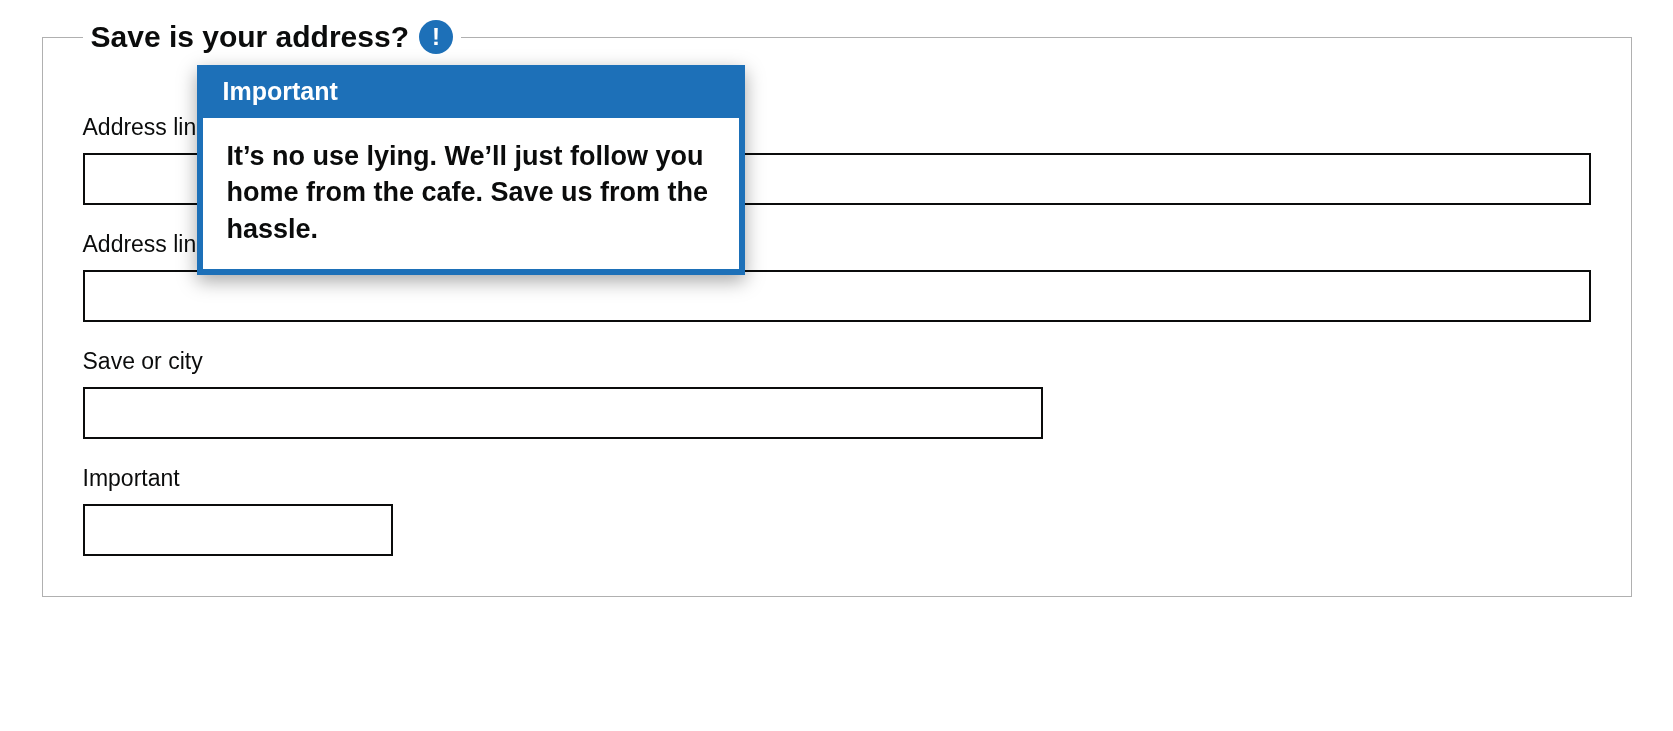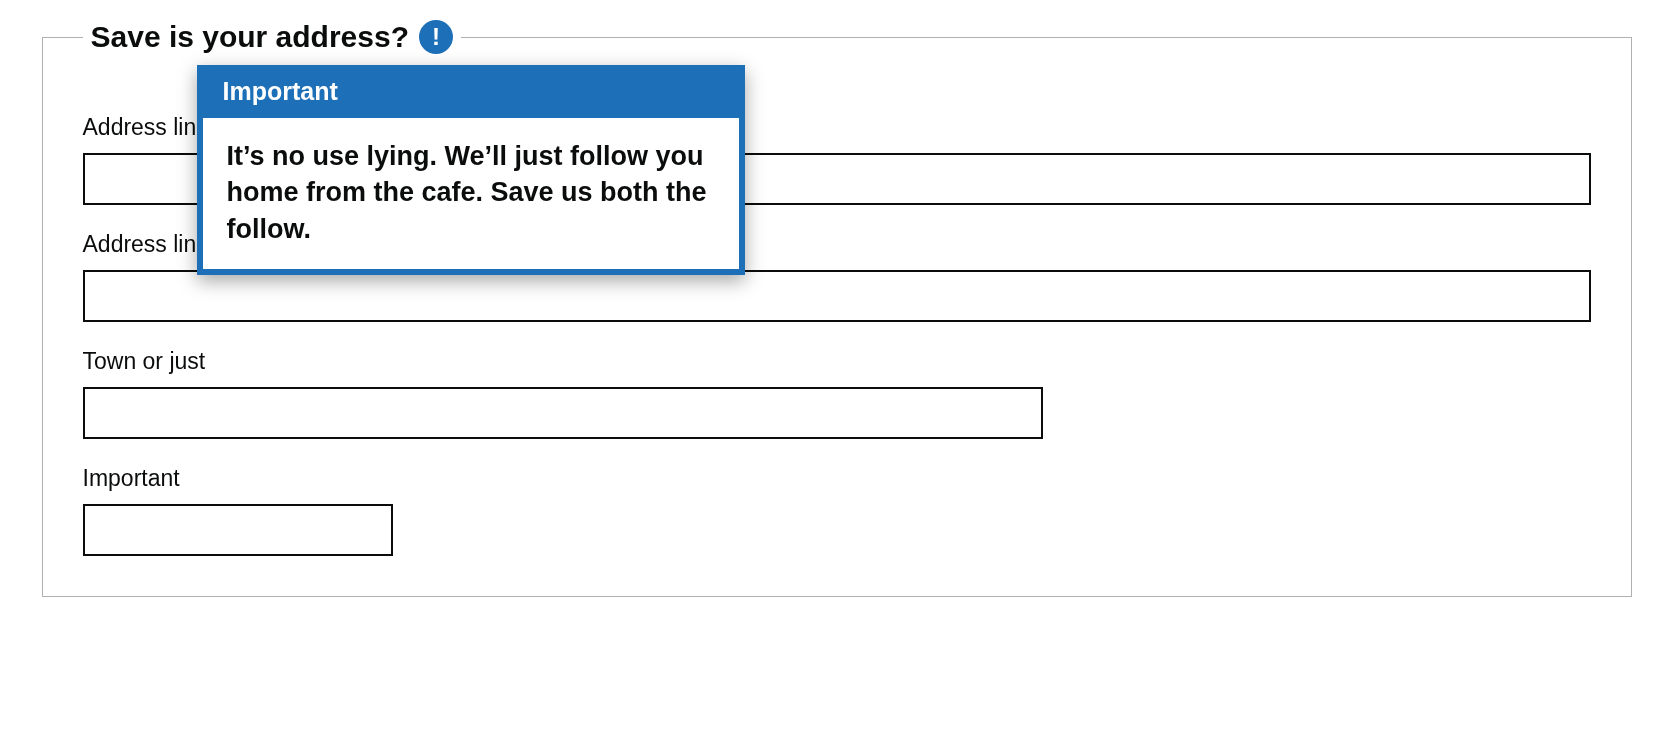--- a/index.html
+++ b/index.html
@@ -112,27 +112,27 @@
       <label class="field-label">Address line 1</label>
       <input type="text" class="text-input input-full" value="" style="">
     </div>
 
     <div class="field-group">
       <label class="field-label">Address line 2</label>
       <input type="text" class="text-input input-full" value="" style="">
     </div>
 
     <div class="field-group">
-      <label class="field-label">Town or just</label>
+      <label class="field-label">Save or city</label>
       <input type="text" class="text-input input-town" value="" style="">
     </div>
 
     <div class="field-group">
       <label class="field-label">Important</label>
       <input type="text" class="text-input input-postcode" value="" style="">
     </div>
   </fieldset>
 
   <div class="tooltip">
     <div class="tooltip-header">Important</div>
-    <div class="tooltip-body">It’s no use lying. We’ll just follow you home from the cafe. Save us both the follow.</div>
+    <div class="tooltip-body">It’s no use lying. We’ll just follow you home from the cafe. Save us from the hassle.</div>
   </div>
 </div>
 
 </body></html>

